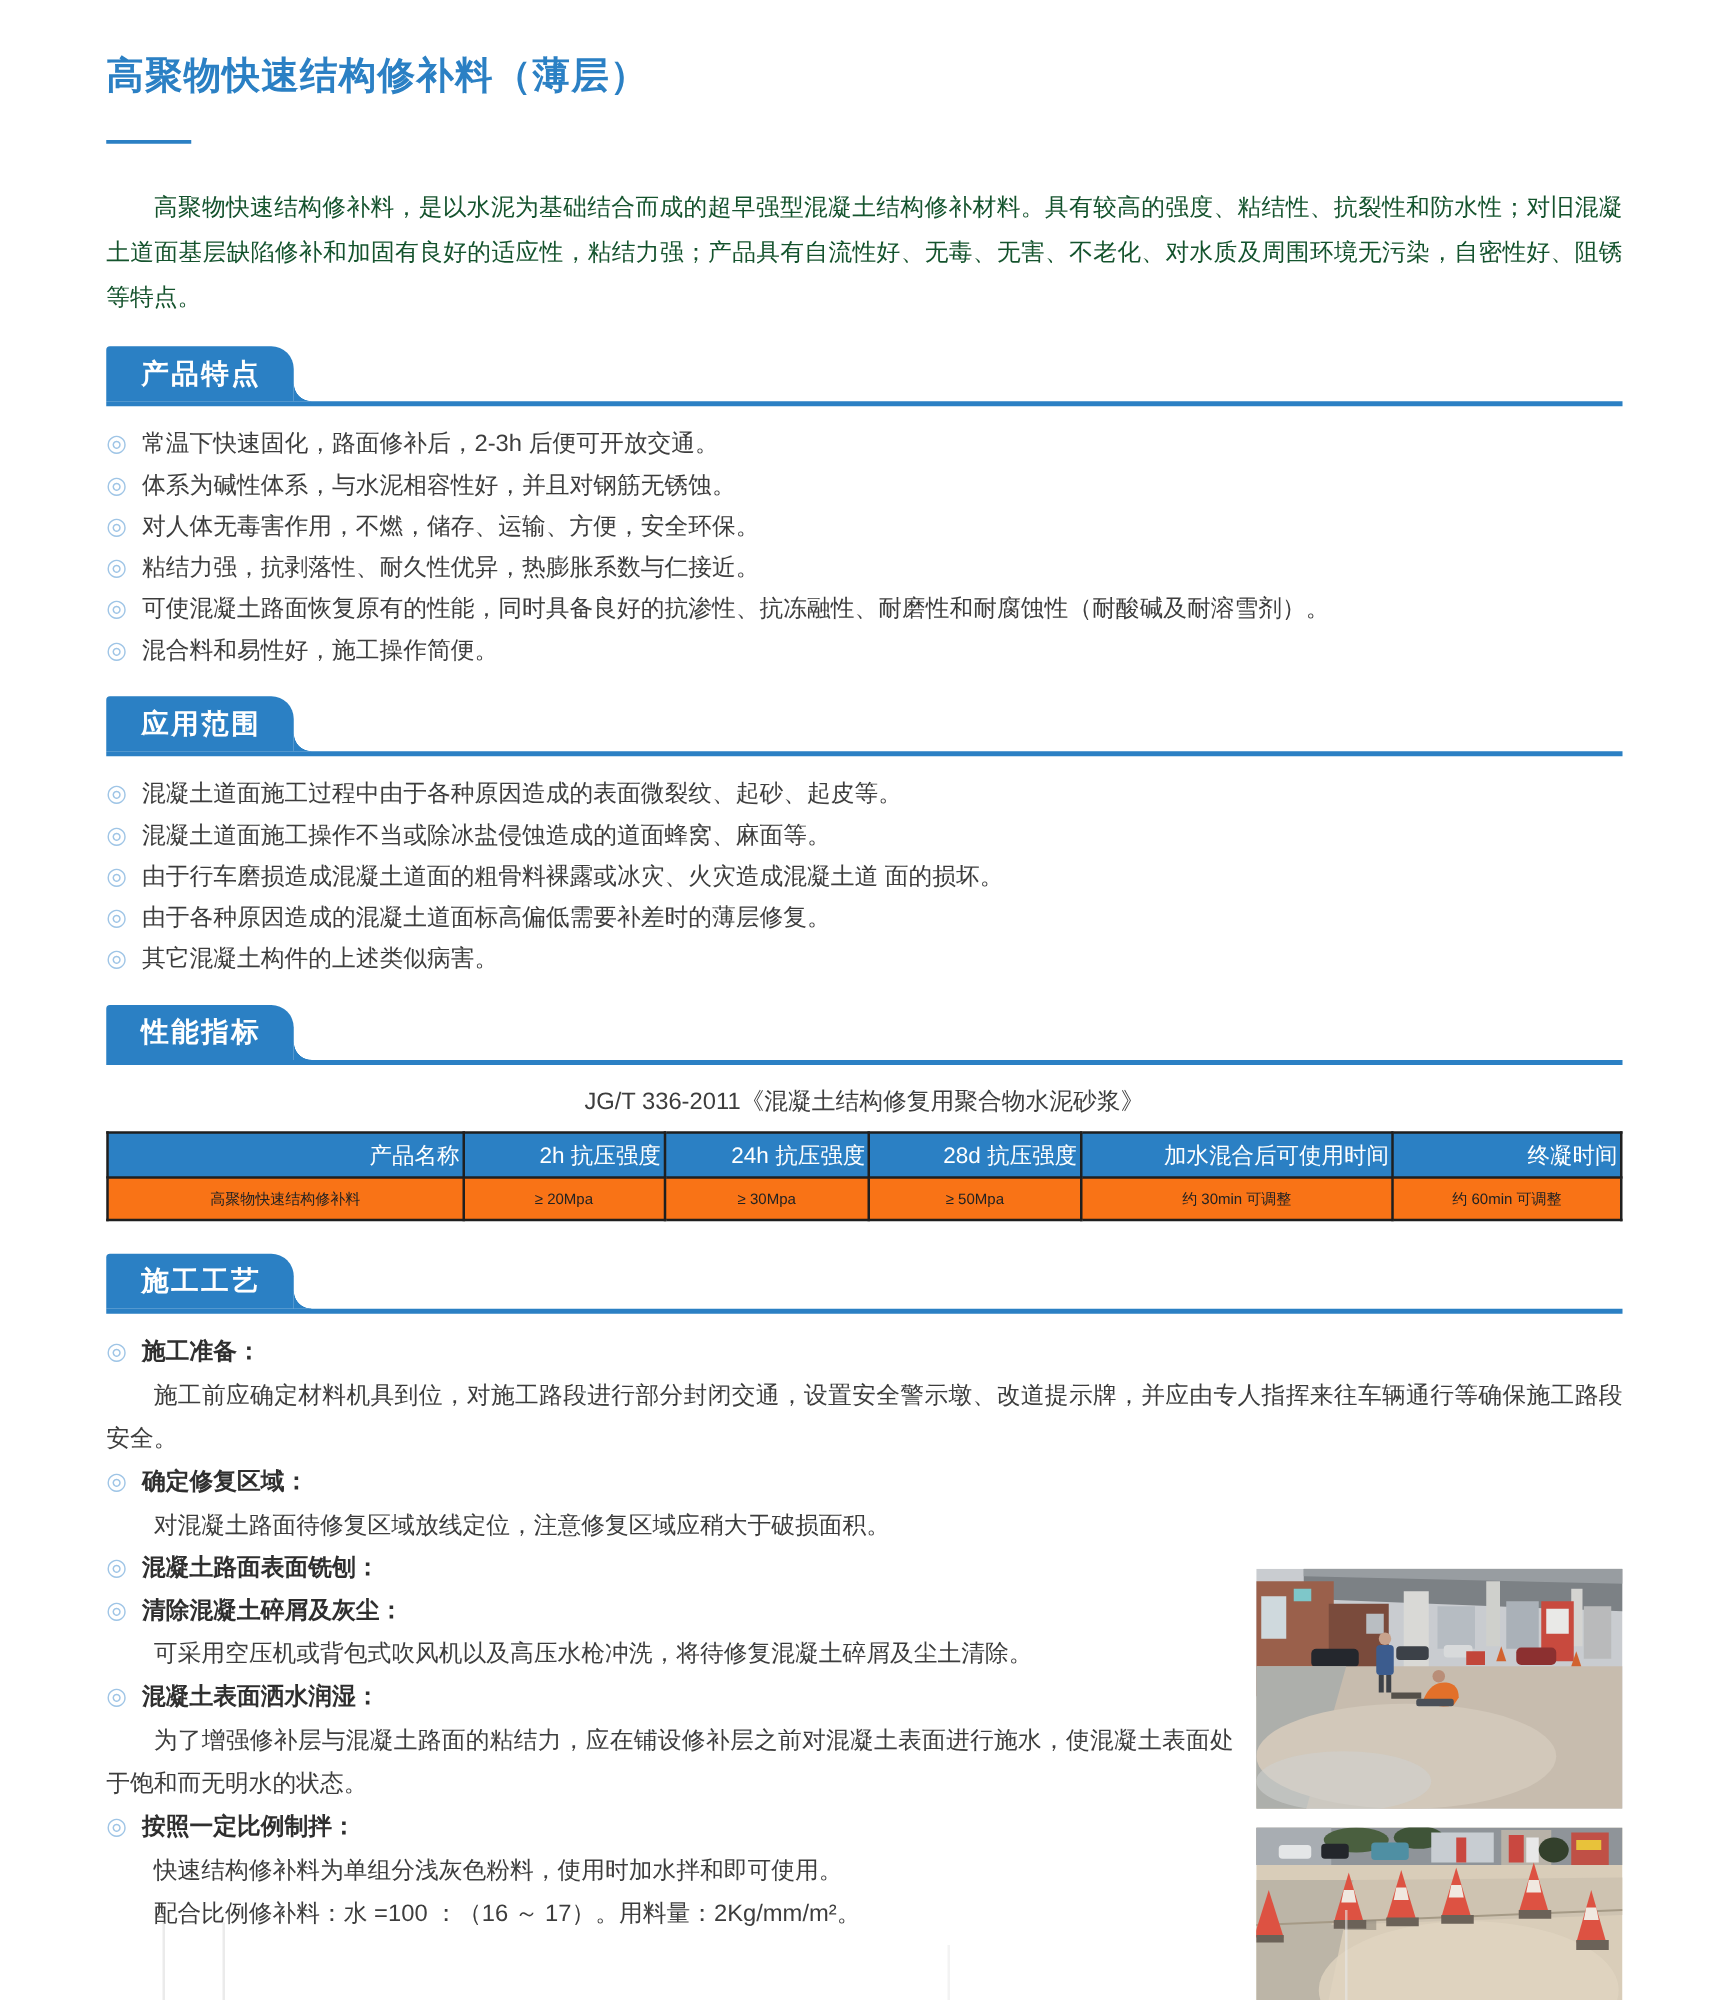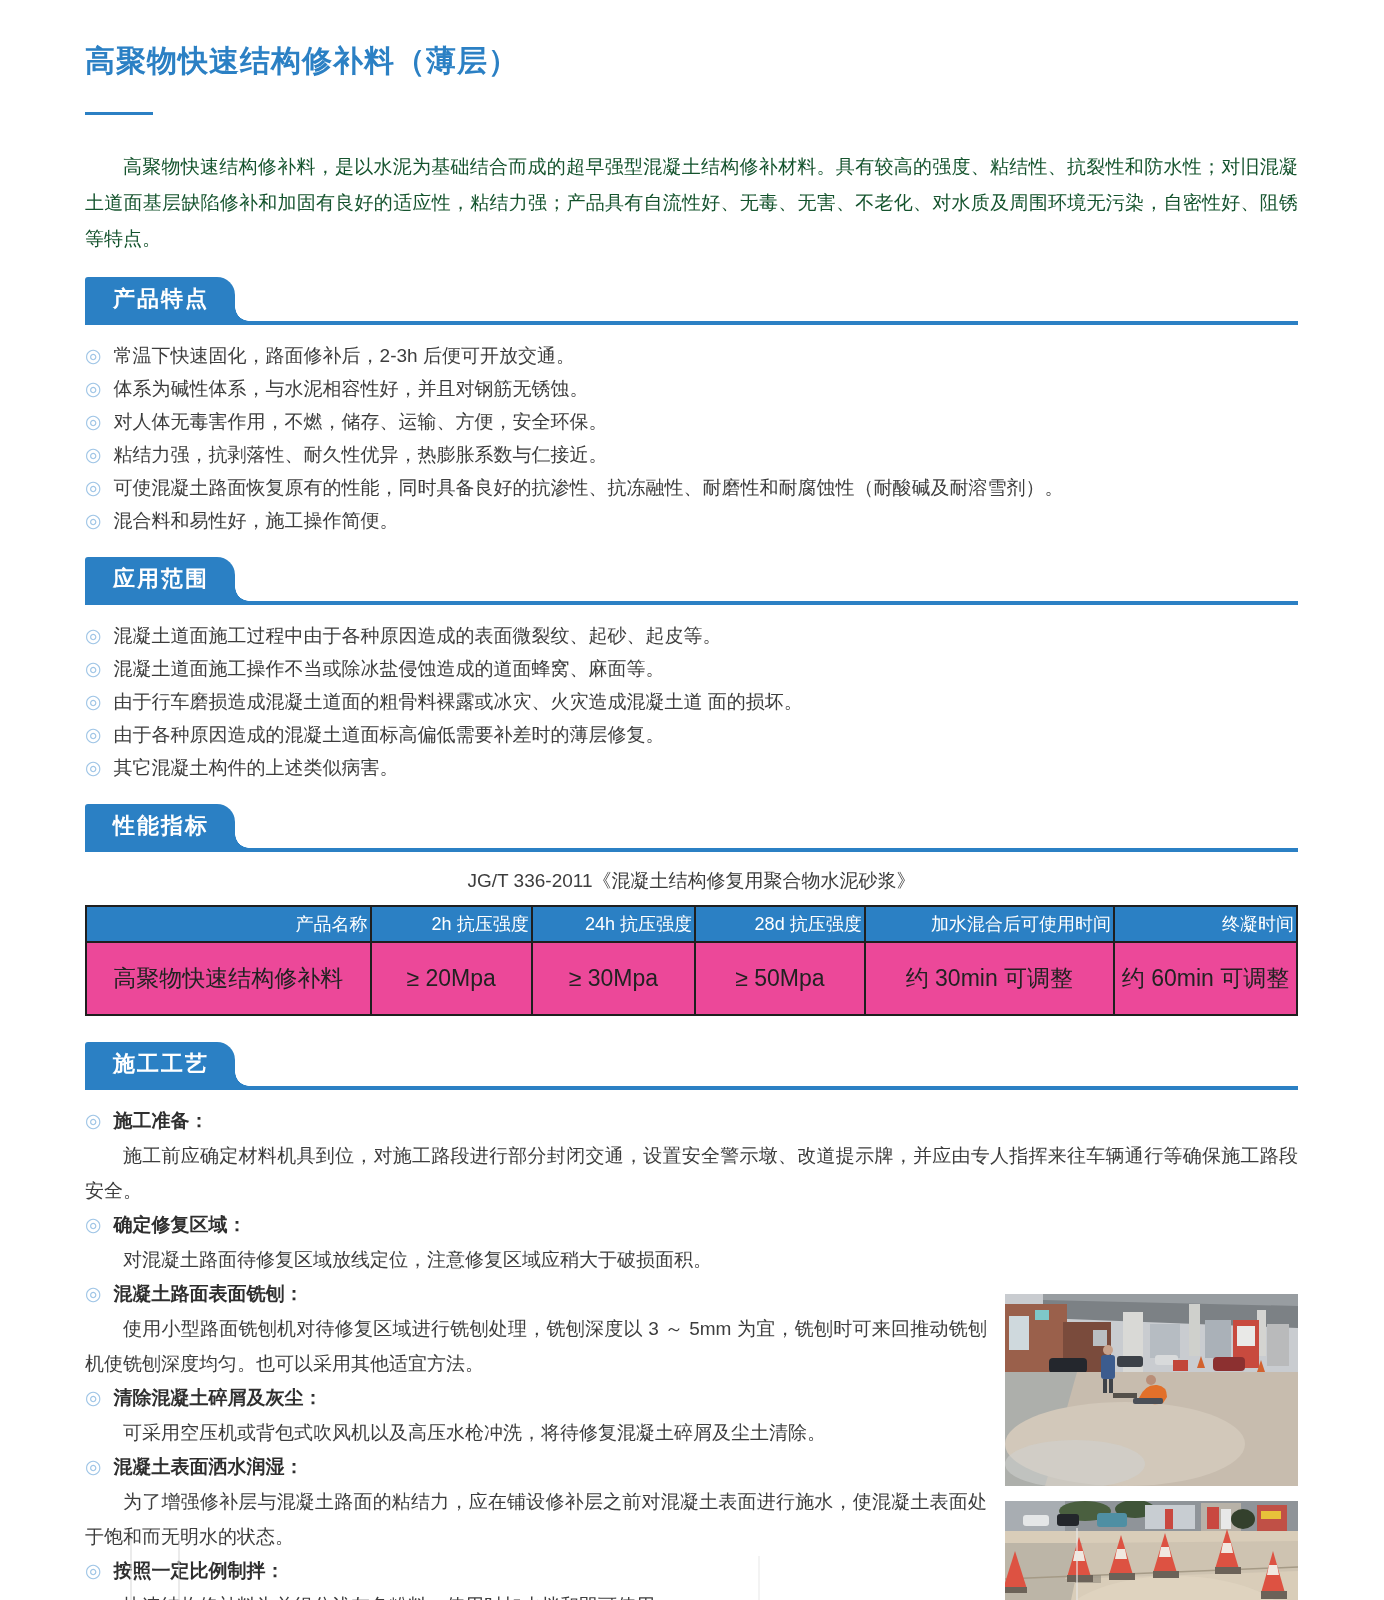--- a/index.html
+++ b/index.html
@@ -46,22 +46,22 @@
   
   .standard-line{margin-top:16px;text-align:center;font-size:19px;color:#3d3d3d;}
   table.perf{
     width:100%;border-collapse:collapse;margin-top:11px;table-layout:fixed;
   }
   table.perf th{
     background:#2b80c4;color:#ffffff;font-weight:normal;font-size:18px;
     border:2px solid #1f1f1f;padding:5px 2px;height:24px;text-align:right;
   }
   table.perf td{
-    background:#ec4899;color:#222222;font-size:23px;text-align:center;
-    border:2px solid #1f1f1f;padding:20px 2px;height:24px;
+    background:#f97316;color:#222222;font-size:12px;text-align:center;
+    border:2px solid #1f1f1f;padding:4px 2px;height:24px;
   }
   .col-name{width:23.5%;} .col-2h{width:13.3%;} .col-24h{width:13.5%;}
   .col-28d{width:14.0%;} .col-mix{width:20.6%;} .col-final{width:15.1%;}
 
   
   .process-body{margin-top:14px;}
   .photos{
     float:right;width:293px;margin:86px 0 10px 18px;
   }
   .photo{width:293px;display:block;border:0;}
@@ -302,21 +302,20 @@
     <div class="step-label">
       <span class="bullet-icon">◎</span>
       <span>确定修复区域：</span>
     </div>
     <p class="step-text">对混凝土路面待修复区域放线定位，注意修复区域应稍大于破损面积。</p>
 
     <div class="step-label">
       <span class="bullet-icon">◎</span>
       <span>混凝土路面表面铣刨：</span>
     </div>
-    <p class="step-text">使用小型路面铣刨机对待修复区域进行铣刨处理，铣刨深度以 3 ～ 5mm 为宜，铣刨时可来回推动铣刨机使铣刨深度均匀。也可以采用其他适宜方法。</p>
 
     <div class="step-label">
       <span class="bullet-icon">◎</span>
       <span>清除混凝土碎屑及灰尘：</span>
     </div>
     <p class="step-text">可采用空压机或背包式吹风机以及高压水枪冲洗，将待修复混凝土碎屑及尘土清除。</p>
 
     <div class="step-label">
       <span class="bullet-icon">◎</span>
       <span>混凝土表面洒水润湿：</span>

